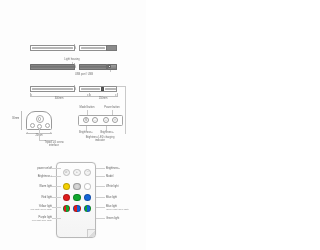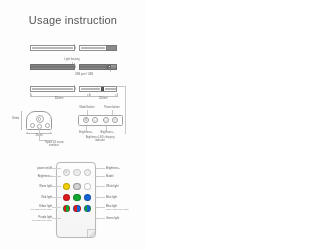--- a/index.html
+++ b/index.html
@@ -147,21 +147,20 @@
   }
   .lbl.right-al{text-align:right;transform:translateX(-100%);}
   .lbl.sub{font-size:2.3px;color:#8a8a8a;}
   .lead{position:absolute;height:.5px;background:#cfcfcf;}
 </style>
 </head>
 <body>
 
 <div class="page">
 
-  <div class="title">Usage instruction</div>
 
   <div class="tube" style="left:30px;top:45px;width:45px;height:6px;"></div>
   <div class="tube inner" style="left:32px;top:46.6px;width:41px;height:2.8px;"></div>
   <div class="break" style="left:74px;top:42.5px;">\</div>
   <div class="tube" style="left:79px;top:45px;width:38px;height:6px;"></div>
   <div class="tube inner" style="left:81px;top:46.6px;width:24px;height:2.8px;"></div>
   <div class="tube endcap" style="left:106px;top:45.4px;width:10.5px;height:5.2px;"></div>
 
   <div class="cap c" style="left:72px;top:58px;">Light housing</div>
   <div class="ln lnv" style="left:72px;top:61.5px;height:3px;"></div>

